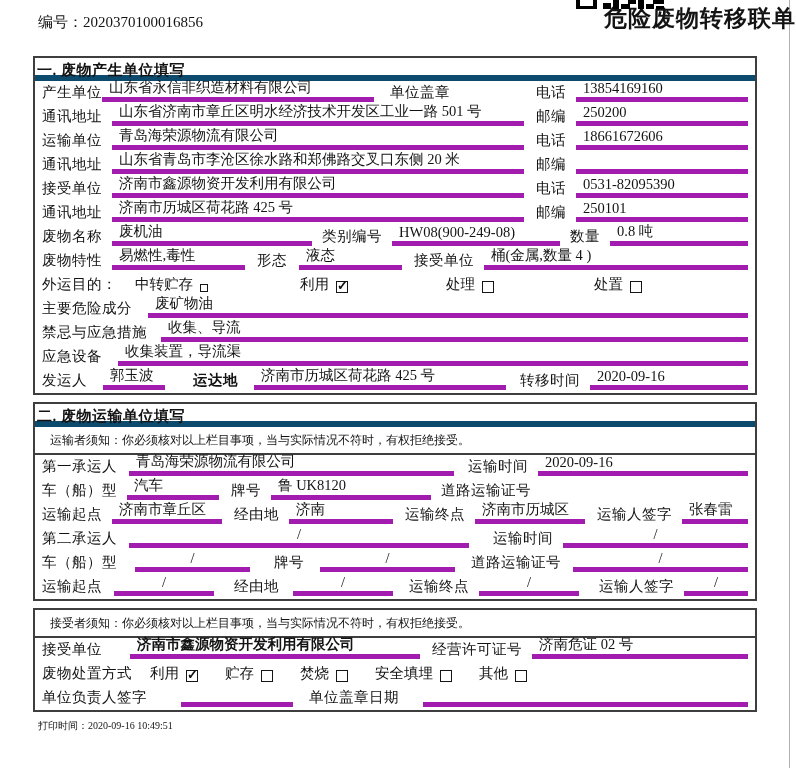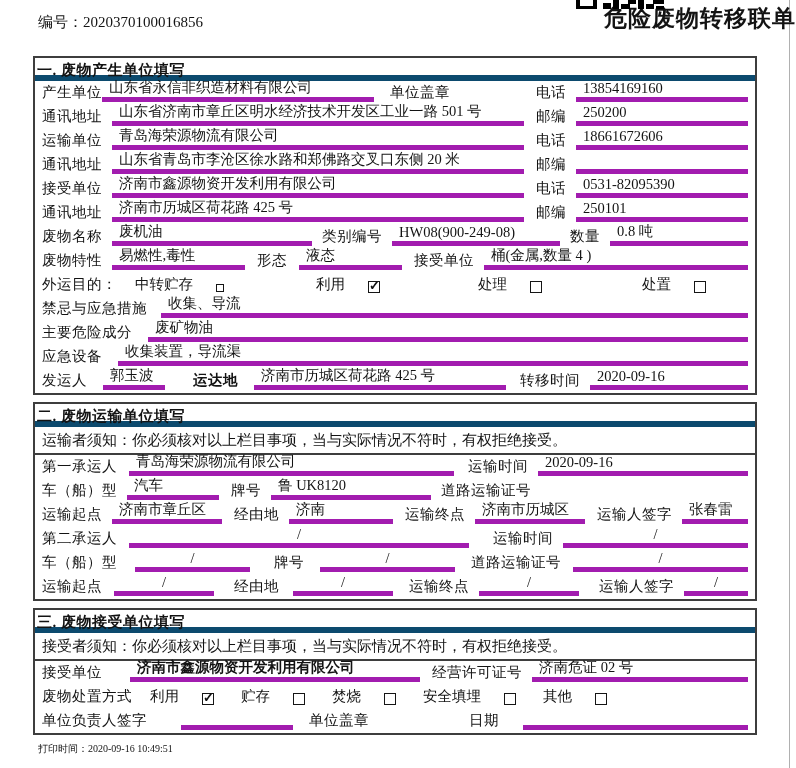--- a/index.html
+++ b/index.html
@@ -13,39 +13,39 @@
   
   .hdr { position:relative; height:56px; }
   .doc-no { position:absolute; left:38px; top:13px; font-size:15px; white-space:nowrap; }
   .doc-title { position:absolute; left:0; top:3px; width:100%; text-align:right;
     font-size:23px; font-weight:bold; letter-spacing:1px; }
   .qr { position:absolute; left:576px; top:0; }
   
   .box { margin-left:33px; width:724px; border:2px solid #3e3e3e; background:#fff; margin-bottom:7px; }
   .sec-title { font-weight:bold; font-size:15px; padding:3px 7px 2px 2px; height:23px;
     border-bottom:6px solid #0c4a6e; letter-spacing:0.5px; }
-  .notice { height:28px; display:flex; align-items:center; padding:0 7px;
-    border-bottom:2px solid #3e3e3e; font-size:15px; }
+  .notice { height:28px; display:flex; align-items:center; padding:0 15px;
+    border-bottom:2px solid #3e3e3e; font-size:12px; }
   .row { height:24px; display:flex; align-items:flex-end; padding:0 7px 3px 7px;
     font-size:14.5px; white-space:nowrap; }
   .lbl { flex:none; letter-spacing:0.5px; }
   .u { border-bottom:5px solid #a21caf; padding:0 7px; min-width:20px; overflow:hidden; }
   .u.c { text-align:center; }
   .grow { flex:1; }
   .sp { flex:1; } .ml10{margin-left:10px;} .ml12{margin-left:12px;}
   .ml14{margin-left:14px;} .ml16{margin-left:16px;} .ml18{margin-left:18px;}
   .ml20{margin-left:20px;} .ml24{margin-left:24px;} .ml28{margin-left:28px;font-weight:bold;}
   .ml40{margin-left:27px;} .mr16{margin-right:16px;}
   
   .cb { flex:none; display:inline-block; width:12px; height:12px; border:1.4px solid #151515;
     position:relative; margin-left:7px; margin-bottom:1px; background:#fff; }
   .cb.sm { width:8px; height:8px; margin-bottom:2px; }
   .cb.checked::after { content:"\2713"; position:absolute; left:0px; top:-4px;
     font-size:13px; font-weight:bold; color:#111; }
-  .opt { display:flex; align-items:flex-end;gap:16px; }
+  .opt { display:flex; align-items:flex-end; }
   
   .print-line { margin-left:38px; margin-top:6px; font-size:10px; }
 </style>
 </head>
 <body>
 
 <div class="page">
   <div class="edge-line"></div>
 
   <div class="hdr">
@@ -147,27 +147,27 @@
         <span>处理</span>
         <span class="cb"></span>
       </span>
       <span class="opt" style="margin-left:100px">
         <span>处置</span>
         <span class="cb"></span>
       </span>
     </div>
 
     <div class="row">
+      <span class="lbl">主要危险成分</span>
+      <span class="u grow ml16">废矿物油</span>
+    </div>
+
+    <div class="row">
       <span class="lbl">禁忌与应急措施</span>
       <span class="u grow ml14">收集、导流</span>
-    </div>
-
-    <div class="row">
-      <span class="lbl">主要危险成分</span>
-      <span class="u grow ml16">废矿物油</span>
     </div>
 
     <div class="row">
       <span class="lbl">应急设备</span>
       <span class="u grow ml16">收集装置，导流渠</span>
     </div>
 
     <div class="row">
       <span class="lbl">发运人</span>
       <span class="u ml16" style="width:62px">郭玉波</span>
@@ -230,21 +230,20 @@
       <span class="lbl ml20">经由地</span>
       <span class="u c ml14" style="width:100px">/</span>
       <span class="lbl ml16">运输终点</span>
       <span class="u c ml10" style="width:100px">/</span>
       <span class="lbl ml20">运输人签字</span>
       <span class="u c grow ml10">/</span>
     </div>
   </div>
 
   <div class="box">
-    <div class="sec-title">三. 废物接受单位填写</div>
     <div class="notice">接受者须知：你必须核对以上栏目事项，当与实际情况不符时，有权拒绝接受。</div>
 
     <div class="row">
       <span class="lbl">接受单位</span>
       <span class="u ml28" style="width:290px">济南市鑫源物资开发利用有限公司</span>
       <span class="lbl ml12">经营许可证号</span>
       <span class="u grow ml10">济南危证 02 号</span>
     </div>
 
 
@@ -269,19 +268,19 @@
       <span class="opt ml40">
         <span>其他</span>
         <span class="cb"></span>
       </span>
     </div>
 
     <div class="row">
       <span class="lbl">单位负责人签字</span>
       <span class="u" style="width:112px;margin-left:34px"></span>
       <span class="lbl ml16">单位盖章</span>
-      <span class="lbl" style="margin-left:100px">日期</span>
+      <span class="lbl" style="">日期</span>
       <span class="u grow ml24"></span>
     </div>
   </div>
 
   <div class="print-line"><span>打印时间：</span><span>2020-09-16 10:49:51</span></div>
 </div>
 
 </body></html>

